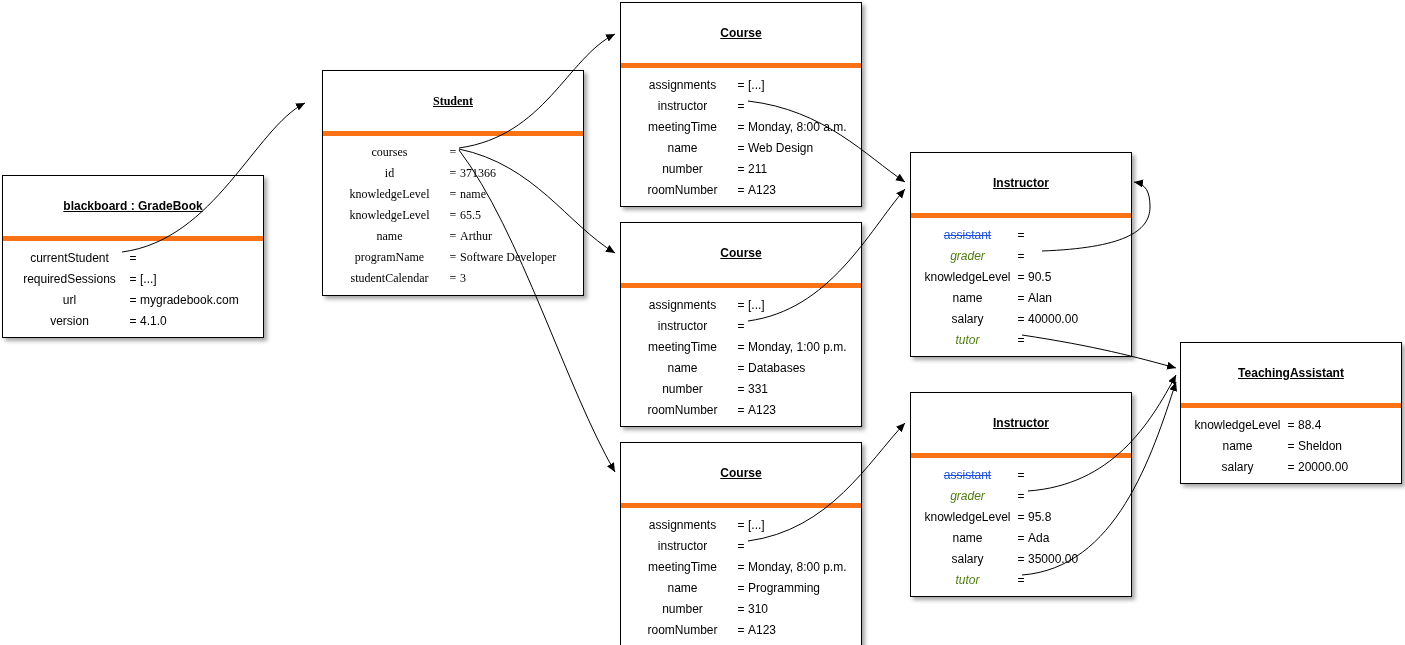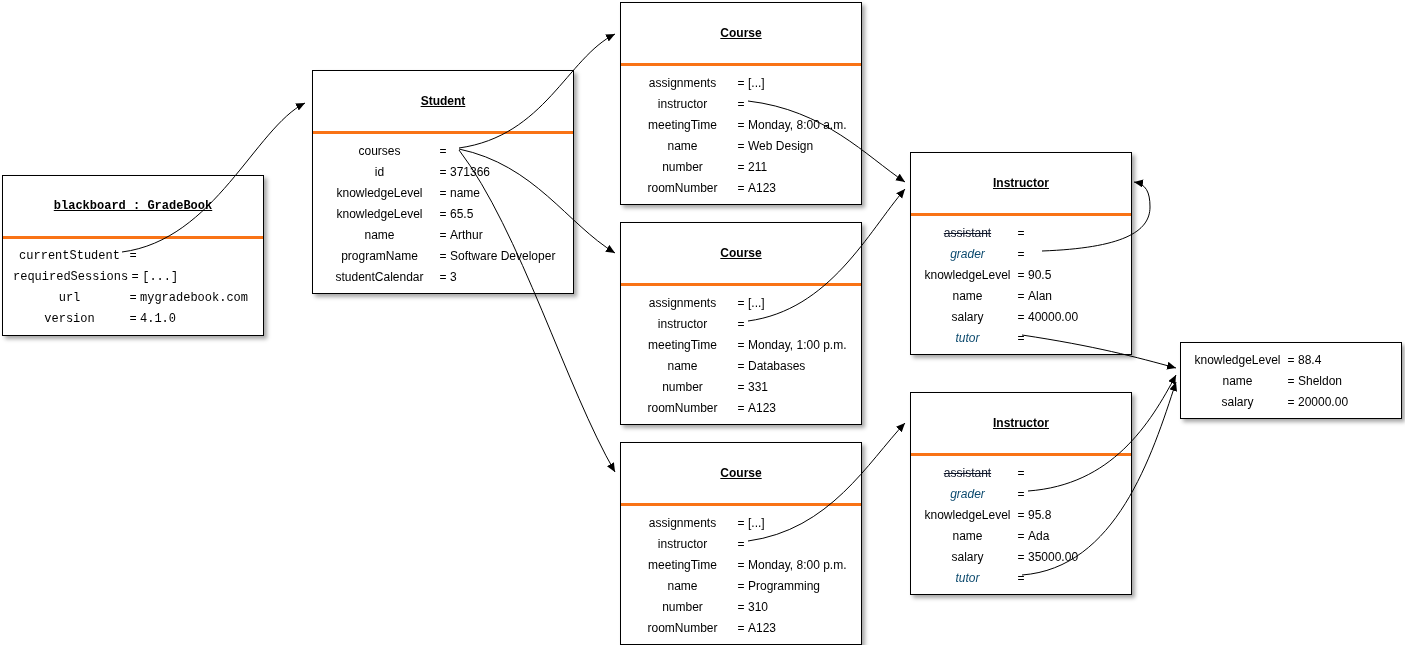--- a/index.html
+++ b/index.html
@@ -21,36 +21,36 @@
   .obj-box {
     position: absolute;
     background: #ffffff;
     border: 1px solid #000;
     box-shadow: 3px 3px 4px rgba(0,0,0,0.35);
     z-index: 1;
   }
   .obj-title {
     height: 60px;
     display: flex; align-items: center; justify-content: center;
-    border-bottom: 3px solid #f97316;
+    border-bottom: 5px solid #f97316;
     font-weight: bold;
     text-decoration: underline;
   }
   .obj-fields { padding: 6px 10px; }
   .f-row {
     display: grid;
     grid-template-columns: 1fr 14px 1fr;
     height: 21px;
     align-items: center;
   }
   .f-name { text-align: center; white-space: nowrap; }
   .f-eq   { text-align: center; }
   .f-val  { text-align: left; white-space: nowrap; }
-  .style-removed .f-name { color: #0f172a; text-decoration: line-through; }
-  .style-derived .f-name { color: #0c4a6e; font-style: italic; }
+  .style-removed .f-name { color: #1d4ed8; text-decoration: line-through; }
+  .style-derived .f-name { color: #4d7c0f; font-style: italic; }
   .edge { fill: none; stroke: #000; stroke-width: 1; marker-end: url(#ah); }
 </style>
 </head>
 <body>
 
 <div id="stage">
   <svg id="arrows" viewBox="0 0 1405 645" xmlns="http://www.w3.org/2000/svg">
     <defs>
       <marker id="ah" markerWidth="10" markerHeight="9" refX="9" refY="4" orient="auto" markerUnits="userSpaceOnUse">
         <path d="M0,0 L9,4 L0,8 z" fill="#000"></path>
@@ -61,21 +61,21 @@
       <path d="M 459 149 C 535 165 567 224 615 253" class="edge"></path>
       <path d="M 459 150 C 520 230 567 390 615 472" class="edge"></path>
       <path d="M 748 101 C 825 110 866 156 905 182" class="edge"></path>
       <path d="M 748 321 C 830 310 868 232 905 189" class="edge"></path>
       <path d="M 748 541 C 830 530 868 462 905 423" class="edge"></path>
       <path d="M 1042 251 C 1122 248 1150 232 1150 207 C 1150 192 1146 184 1134 182" class="edge"></path>
       <path d="M 1022 335 C 1095 346 1136 357 1176 368" class="edge"></path>
       <path d="M 1028 491 C 1112 485 1150 424 1176 375" class="edge"></path>
       <path d="M 1022 575 C 1116 568 1152 456 1176 382" class="edge"></path>
     </svg>
-<div class="obj-box" style="left: 2px; top: 175px; width: 260px; font-family: Liberation Mono, monospace;">
+<div class="obj-box" style="left: 2px; top: 175px; width: 260px;">
       <div class="obj-title">blackboard : GradeBook</div>
       <div class="obj-fields">
         <div class="f-row">
           <span class="f-name">currentStudent</span>
           <span class="f-eq">=</span>
           <span class="f-val"></span>
         </div>
         <div class="f-row">
           <span class="f-name">requiredSessions</span>
           <span class="f-eq">=</span>
@@ -86,21 +86,21 @@
           <span class="f-eq">=</span>
           <span class="f-val">mygradebook.com</span>
         </div>
         <div class="f-row">
           <span class="f-name">version</span>
           <span class="f-eq">=</span>
           <span class="f-val">4.1.0</span>
         </div>
       </div>
     </div>
-    <div class="obj-box" style="left: 312px; top: 70px; width: 260px;">
+    <div class="obj-box" style="left: 322px; top: 70px; width: 260px; font-family: Liberation Serif, serif;">
       <div class="obj-title">Student</div>
       <div class="obj-fields">
         <div class="f-row">
           <span class="f-name">courses</span>
           <span class="f-eq">=</span>
           <span class="f-val"></span>
         </div>
         <div class="f-row">
           <span class="f-name">id</span>
           <span class="f-eq">=</span>
@@ -302,20 +302,21 @@
           <span class="f-val">35000.00</span>
         </div>
         <div class="f-row style-derived">
           <span class="f-name">tutor</span>
           <span class="f-eq">=</span>
           <span class="f-val"></span>
         </div>
       </div>
     </div>
     <div class="obj-box" style="left: 1180px; top: 342px; width: 220px;">
+      <div class="obj-title">TeachingAssistant</div>
       <div class="obj-fields">
         <div class="f-row">
           <span class="f-name">knowledgeLevel</span>
           <span class="f-eq">=</span>
           <span class="f-val">88.4</span>
         </div>
         <div class="f-row">
           <span class="f-name">name</span>
           <span class="f-eq">=</span>
           <span class="f-val">Sheldon</span>

